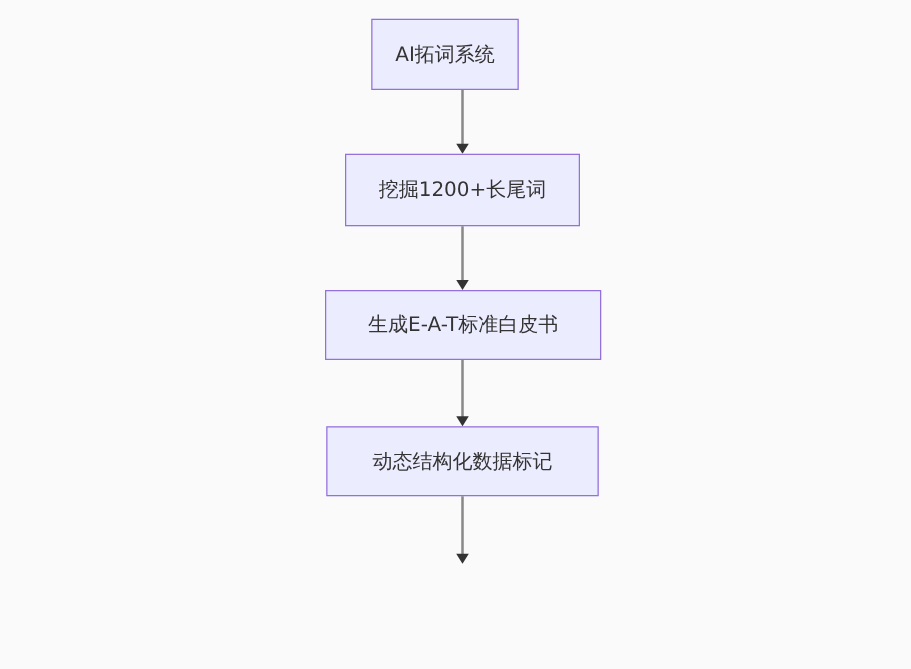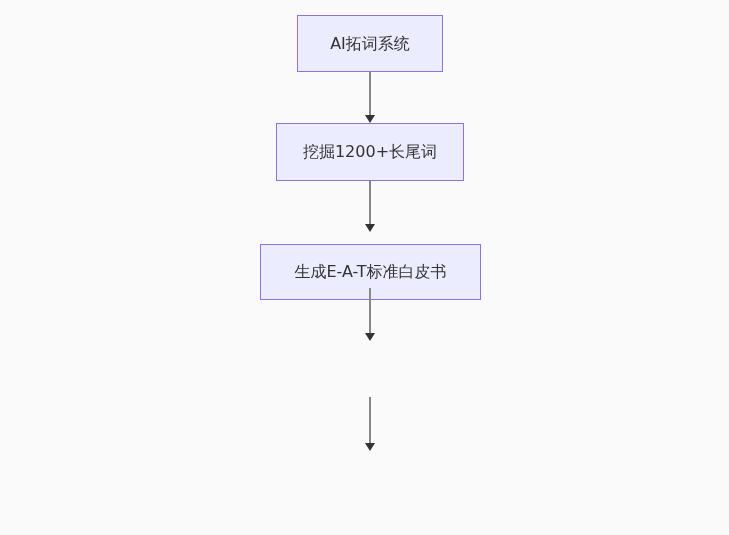--- a/index.html
+++ b/index.html
@@ -22,23 +22,23 @@
     border: 1px solid #9370db;
     color: #333333;
     font-size: 16px;
     line-height: 1.2;
     display: flex;
     align-items: center;
     justify-content: center;
     text-align: center;
     white-space: nowrap;
   }
-  .node-1 { left: 297px; top: 15px;  width: 146px; height: 57px; }
+  .node-1 { left: 297px; top: 15px;  width: 118px; height: 57px; }
   .node-2 { left: 276px; top: 123px; width: 188px; height: 58px; }
-  .node-3 { left: 260px; top: 244px; width: 221px; height: 56px; }
+  .node-3 { left: 260px; top: 232px; width: 221px; height: 56px; }
   .node-4 { left: 261px; top: 341px; width: 218px; height: 56px; }
   .node-5 { left: 248px; top: 451px; width: 245px; height: 56px; }
 
   .edge {
     position: absolute;
     left: 364px;
     width: 12px;
   }
   .edge-1 { top: 72px;  height: 51px; }
   .edge-2 { top: 181px; height: 51px; }
@@ -83,20 +83,21 @@
     <div class="head"></div>
   </div>
 
   <div class="node node-3">生成E-A-T标准白皮书</div>
 
   <div class="edge edge-3">
     <div class="line"></div>
     <div class="head"></div>
   </div>
 
+  <div class="node node-4">动态结构化数据标记</div>
 
   <div class="edge edge-4">
     <div class="line"></div>
     <div class="head"></div>
   </div>
 
 
 </div>
 
 </body></html>

